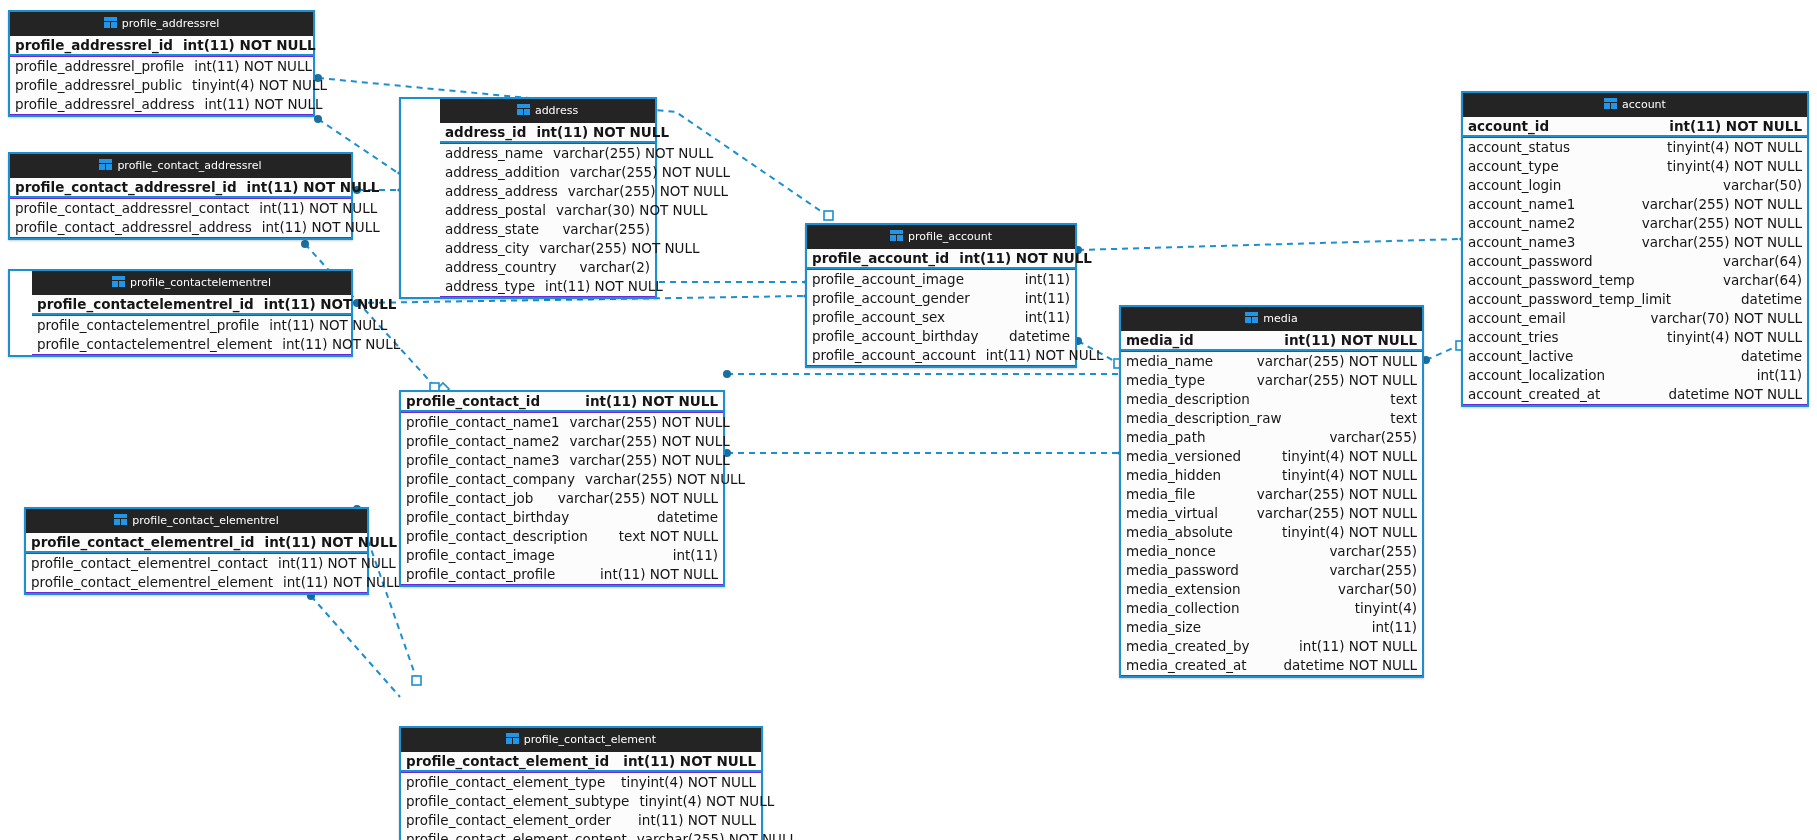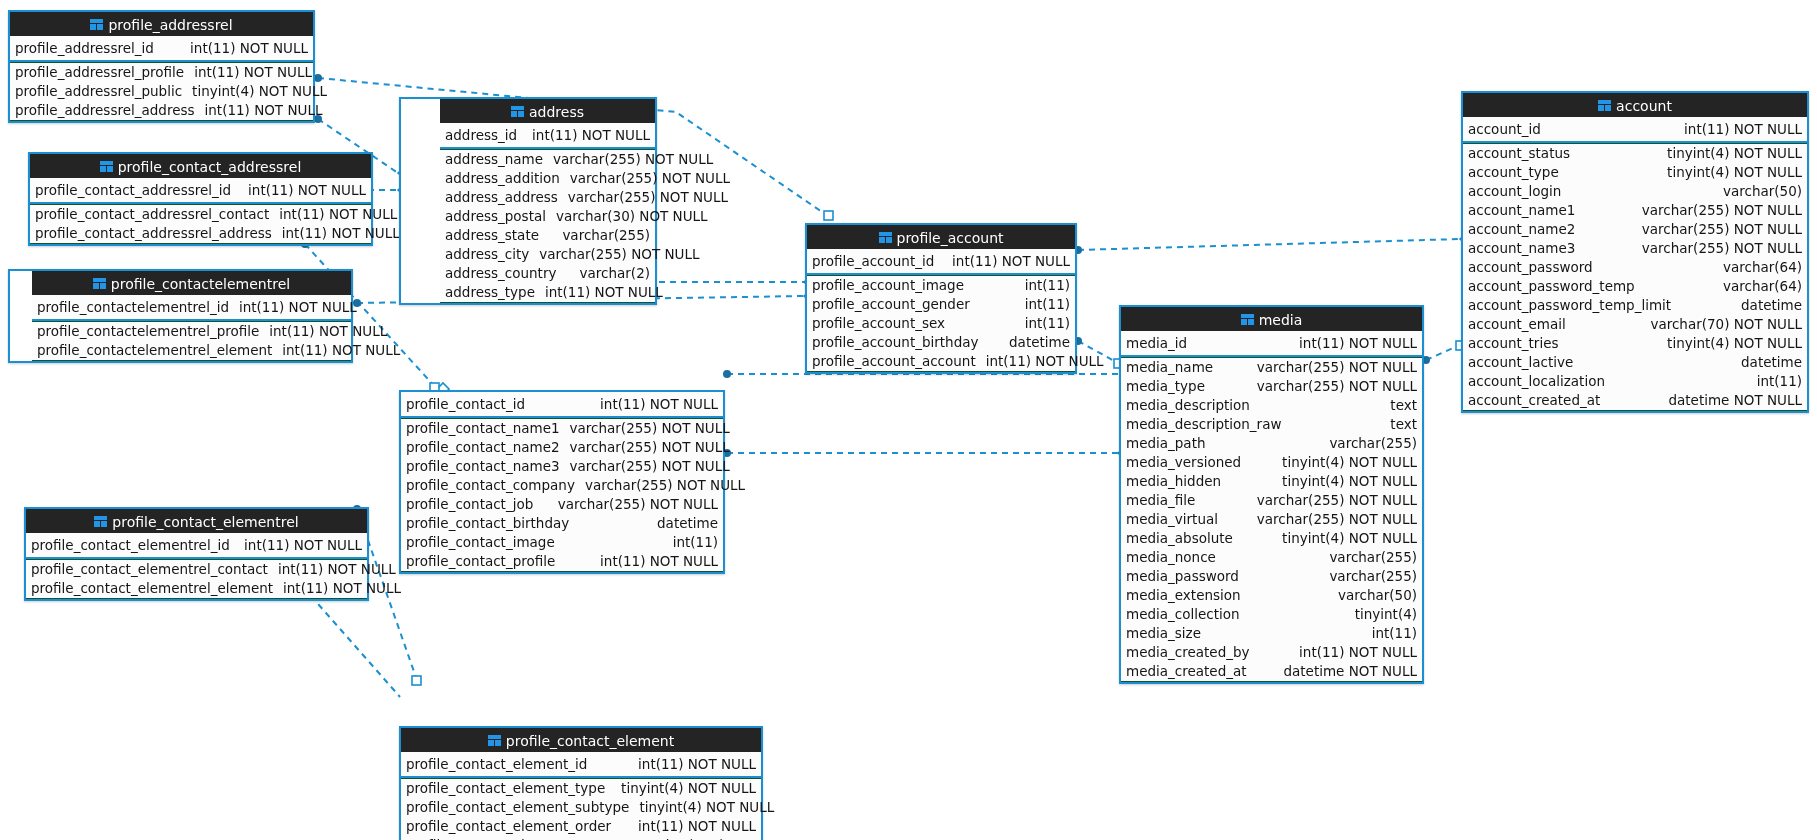--- a/index.html
+++ b/index.html
@@ -16,21 +16,21 @@
   .tbl{
     position:absolute;
     border:2px solid #1a8fd1;
     background:#ffffff;
     box-sizing:border-box;
     box-shadow:0 1px 2px rgba(0,0,0,.20);
   }
   .tbl-hdr{
     background:#242424;
     color:#ffffff;
-    font-size:14px;
+    font-size:11px;
     height:24px;
     line-height:24px;
     text-align:center;
     white-space:nowrap;
     position:relative;
   }
   .tbl-hdr .ttl{vertical-align:middle;}
   .ico{
     display:inline-block;
     width:13px;height:11px;
@@ -46,24 +46,24 @@
     justify-content:space-between;
     align-items:center;
     font-size:13.5px;
     color:#151515;
     height:19px;
     line-height:19px;
     padding:0 5px;
     white-space:nowrap;
     background:#fcfcfc;
   }
-  .pk .row{font-weight:normal;height:24px;line-height:21px;}
+  .pk .row{font-weight:bold;height:18px;line-height:21px;}
   .row .fname{padding-right:10px;}
   .row .ftype{color:#151515;}
-  .body{padding:1px 0 1px 0;background:#14532d;}
+  .body{padding:1px 0 1px 0;background:#6d28d9;}
 </style>
 </head>
 <body>
 
 <div id="canvas">
 
   <svg id="wires" viewBox="0 0 1817 840" xmlns="http://www.w3.org/2000/svg">
     <g fill="none" stroke="#1a8fd1" stroke-width="2" stroke-dasharray="6 5">
 
       <path d="M 318,78 L 676,112 L 828,216"></path>
@@ -149,21 +149,21 @@
           <div class="row">
             <span class="fname">profile_addressrel_public</span>
             <span class="ftype">tinyint(4) NOT NULL</span>
           </div>
           <div class="row">
             <span class="fname">profile_addressrel_address</span>
             <span class="ftype">int(11) NOT NULL</span>
           </div>
         </div>
   </div>
-      <div class="tbl" style="left: 8px; top: 152px; width: 345px; margin-left: 20px;">
+      <div class="tbl" style="left: 8px; top: 152px; width: 345px;">
     <div class="tbl-hdr">
       <span class="ico">
         <svg viewBox="0 0 13 11" width="13" height="11" xmlns="http://www.w3.org/2000/svg">
           <rect x="0" y="0" width="13" height="4" fill="#2196e8"></rect>
           <rect x="0" y="5" width="6" height="6" fill="#2196e8"></rect>
           <rect x="7" y="5" width="6" height="6" fill="#2196e8"></rect>
         </svg>
       </span><span class="ttl">profile_contact_addressrel</span>
     </div>
     <div class="pk">
@@ -314,20 +314,24 @@
           </div>
           <div class="row">
             <span class="fname">profile_contact_job</span>
             <span class="ftype">varchar(255) NOT NULL</span>
           </div>
           <div class="row">
             <span class="fname">profile_contact_birthday</span>
             <span class="ftype">datetime</span>
           </div>
           <div class="row">
+            <span class="fname">profile_contact_description</span>
+            <span class="ftype">text NOT NULL</span>
+          </div>
+          <div class="row">
             <span class="fname">profile_contact_image</span>
             <span class="ftype">int(11)</span>
           </div>
           <div class="row">
             <span class="fname">profile_contact_profile</span>
             <span class="ftype">int(11) NOT NULL</span>
           </div>
         </div>
   </div>
       <div class="tbl" style="left: 399px; top: 682px; width: 364px; margin-top: 44px;">

